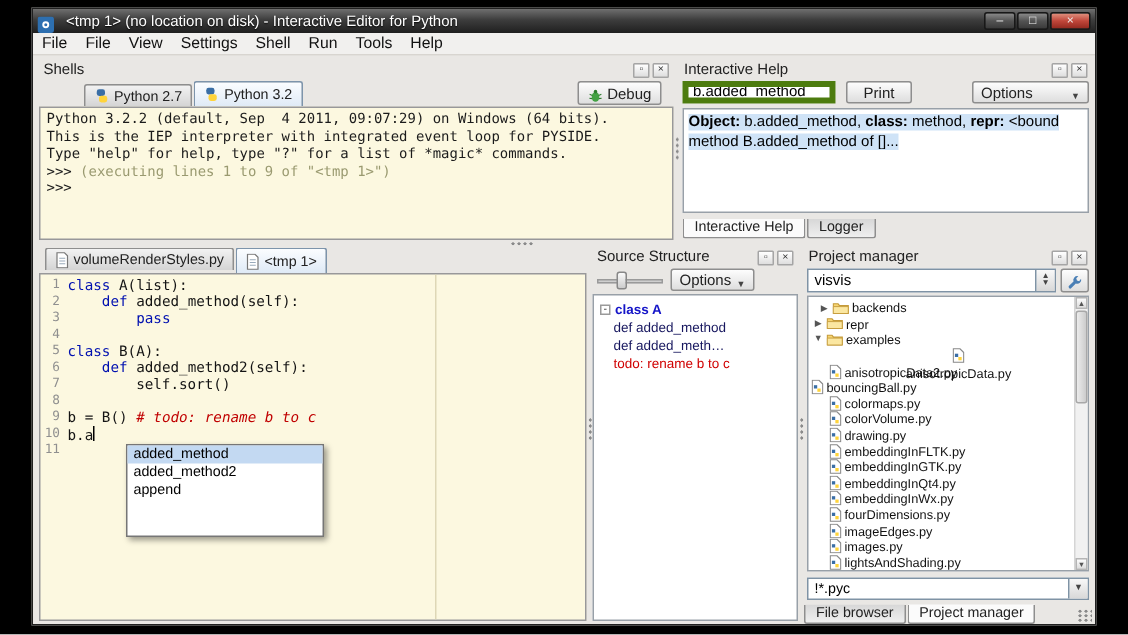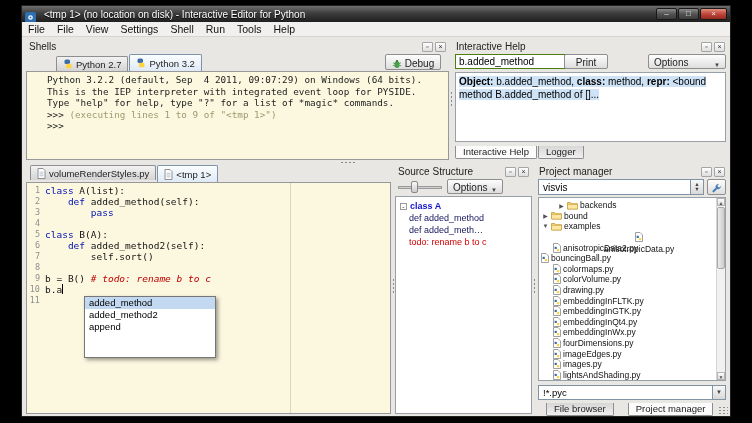--- a/index.html
+++ b/index.html
@@ -48,29 +48,29 @@
               background:linear-gradient(#d7d7d7,#efefef); padding:0 7px;
               font-size:9.5px; line-height:12px; color:#222; height:13px; }
   .dock-tab.active { background:#fbfbfb; }
 
   
   #shells { left:4px; top:34px; width:423px; height:120px; }
   #shells .shell-tabs { position:absolute; left:30px; top:14px; height:17px;
                         display:flex; align-items:flex-end; gap:1px; }
   #shells .debug-btn { position:absolute; right:8px; top:14px; width:56px; height:16px; }
   .shell-out { position:absolute; left:0; right:0; top:31px; bottom:0;
-               background:#fcf8e0; border:1px solid #98989a; padding:2px 20px;
+               background:#fcf8e0; border:1px solid #98989a; padding:2px 4px;
                font:9.3px/11.5px "DejaVu Sans Mono","Liberation Mono",monospace;
                color:#1b1b1b; white-space:pre; overflow:hidden; }
   .shell-line span.exec { color:#9a9a70; }
 
   
   #help { left:431px; top:34px; width:275px; height:121px; }
-  .help-query { position:absolute; left:2px; top:14px; width:122px; height:15px;
-                border:1px solid #4d7c0f; font-size:10px; padding:0 3px;
+  .help-query { position:absolute; left:2px; top:14px; width:102px; height:15px;
+                border:4px solid #4d7c0f; font-size:10px; padding:0 3px;
                 font-family:inherit; background:#fff; }
   .print-btn { position:absolute; left:111px; top:14px; width:44px; height:15px; }
   .options-btn { position:absolute; right:2px; top:14px; width:78px; height:15px;
                  justify-content:space-between; padding:0 5px; }
   .dd-arrow { font-size:6px; color:#444; }
   .help-content { position:absolute; left:2px; right:2px; top:32px; bottom:19px;
                   background:#fff; border:1px solid #98a0a8; padding:2px 3px;
                   font-size:10px; line-height:13px; overflow:hidden; }
   .help-content .sel { background:#cfe3f7; }
   .help-content .b { font-weight:bold; }
@@ -147,21 +147,21 @@
   .sthumb { position:absolute; left:0; right:0; top:9px; height:62px;
             background:linear-gradient(90deg,#ececec,#cccccc); border:1px solid #a8a8a8;
             border-radius:2px; }
   .proj-filter { position:absolute; left:2px; right:2px; top:220px; height:15px;
                  background:#fff; border:1px solid #7f93a5; display:flex;
                  align-items:center; font-size:9.5px; padding-left:4px; }
   .proj-filter .dd { margin-left:auto; width:13px; height:100%;
                      border-left:1px solid #7f93a5; text-align:center; font-size:6px;
                      line-height:13px; color:#444;
                      background:linear-gradient(#f8f8f8,#d8d8d8); }
-  .dock-tabs { position:absolute; left:10px; top:238px; display:flex; gap:14px;justify-content:center; }
+  .dock-tabs { position:absolute; left:0; top:238px; display:flex; gap:1px;justify-content:center; }
 
   
   .grip { position:absolute; background-image:radial-gradient(#8a8a8a 40%, transparent 45%); }
   .grip.h { width:16px; height:3px; background-size:4px 3px; }
   .grip.v { width:3px; height:16px; background-size:3px 4px; }
   .size-grip { position:absolute; right:2px; bottom:1px; width:10px; height:9px;
                background-image:radial-gradient(#8a8a8a 40%, transparent 45%);
                background-size:4px 3px; }
 </style>
 </head>
@@ -389,39 +389,39 @@
           </span>
       </div>
       <div class="btn wrench-btn">
         <span class="ficon">
           <svg width="11" height="11" viewBox="0 0 12 12">
               <path d="M10.6 3.1a2.9 2.9 0 0 1-3.8 3.5L3.5 9.9a1.15 1.15 0 0 1-1.63-1.63L5.1 5.1a2.9 2.9 0 0 1 3.5-3.8L7.1 2.8l.5 1.6 1.6.5z" fill="#4a7fb5"></path>
             </svg>
         </span>
       </div>
       <div class="proj-tree">
-          <div class="p-item" style="padding-left: 19px;">
+          <div class="p-item" style="padding-left: 7px;">
             <span class="arrow">▶</span>
             <span class="ficon">
               <svg width="11" height="9" viewBox="0 0 11 9">
                 <path d="M.5 1.5h3.2l1 1.2h5.8v5.3H.5z" fill="#f7d572" stroke="#c49a3a" stroke-width=".8"></path>
                 <path d="M.5 3.4h10v4.6H.5z" fill="#fbe7a1" stroke="#c49a3a" stroke-width=".6"></path>
               </svg>
             </span>
             <span class="p-label">backends</span>
           </div>
           <div class="p-item" style="padding-left: 3px;">
             <span class="arrow">▶</span>
             <span class="ficon">
               <svg width="11" height="9" viewBox="0 0 11 9">
                 <path d="M.5 1.5h3.2l1 1.2h5.8v5.3H.5z" fill="#f7d572" stroke="#c49a3a" stroke-width=".8"></path>
                 <path d="M.5 3.4h10v4.6H.5z" fill="#fbe7a1" stroke="#c49a3a" stroke-width=".6"></path>
               </svg>
             </span>
-            <span class="p-label">bound</span>
+            <span class="p-label">repr</span>
           </div>
           <div class="p-item" style="padding-left: 3px;">
             <span class="arrow">▼</span>
             <span class="ficon">
               <svg width="11" height="9" viewBox="0 0 11 9">
                 <path d="M.5 1.5h3.2l1 1.2h5.8v5.3H.5z" fill="#f7d572" stroke="#c49a3a" stroke-width=".8"></path>
                 <path d="M.5 3.4h10v4.6H.5z" fill="#fbe7a1" stroke="#c49a3a" stroke-width=".6"></path>
               </svg>
             </span>
             <span class="p-label">examples</span>

